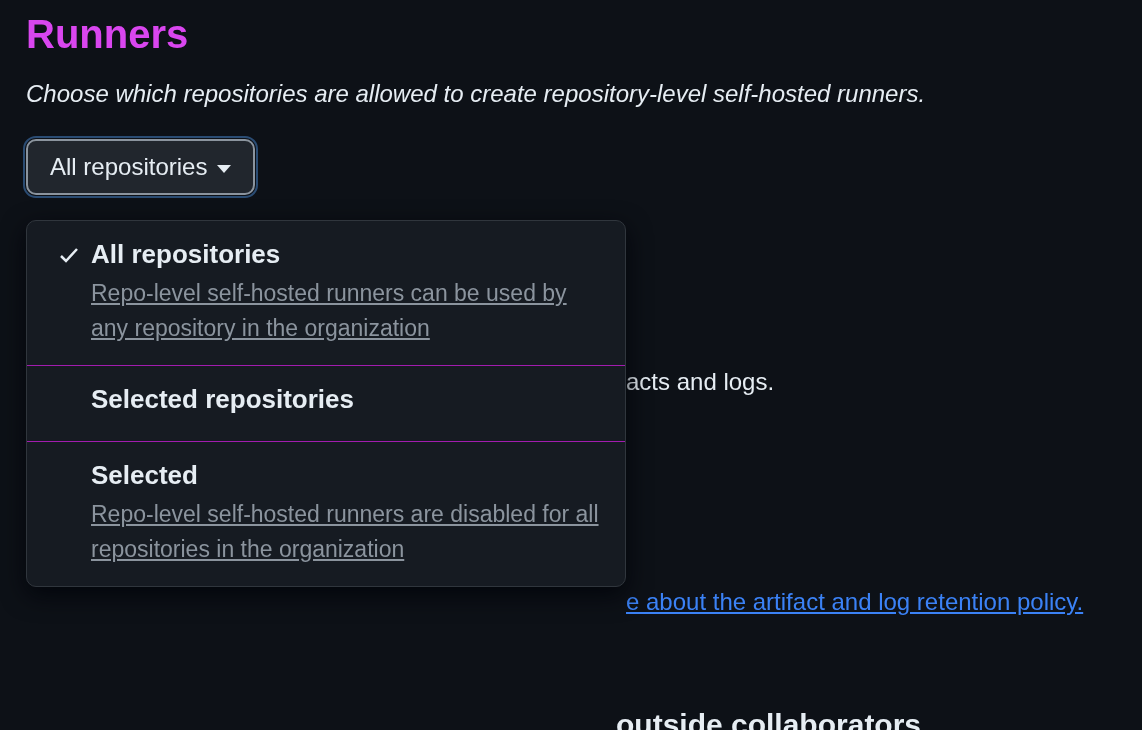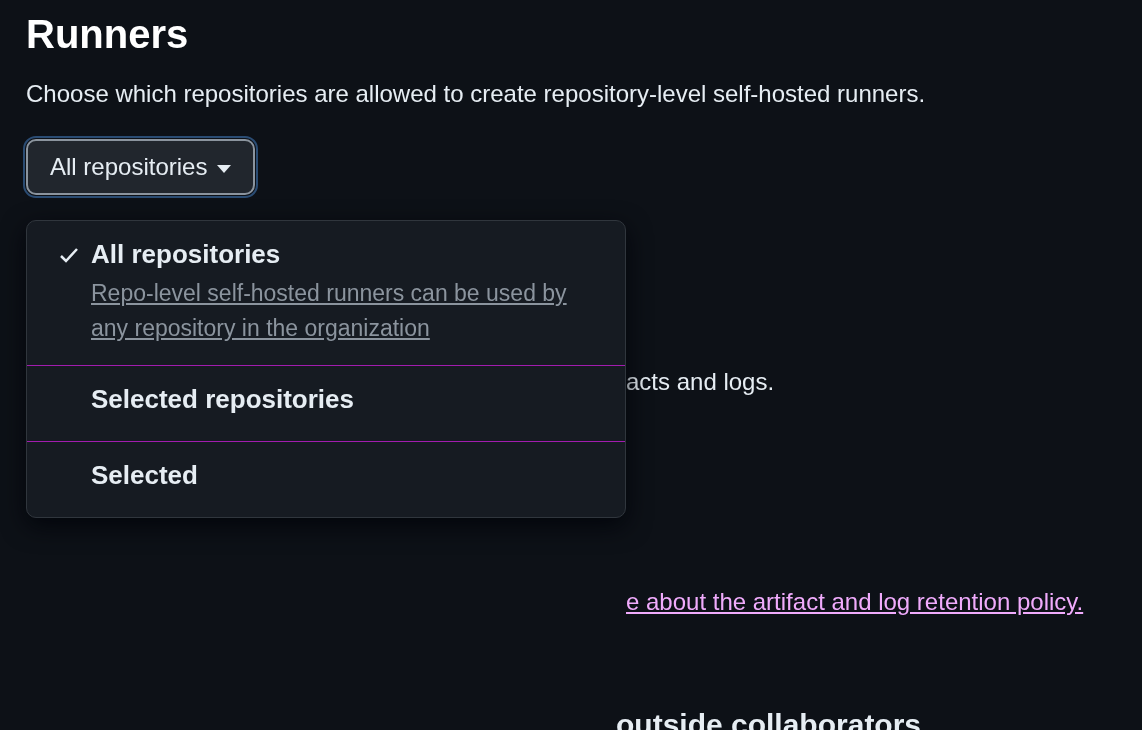--- a/index.html
+++ b/index.html
@@ -13,29 +13,30 @@
       font-family: -apple-system, BlinkMacSystemFont, "Segoe UI", Helvetica, Arial, sans-serif;
       width: 1142px;
       height: 730px;
       overflow: hidden;
       padding: 0 26px;
       position: relative;
     }
     .heading {
       font-size: 40px;
       font-weight: 600;
-      color: #ffffff;
+      color: #d946ef;
       margin-top: 12px;
       margin-bottom: 20px;
     }
     .description {
       font-size: 24px;
       color: #e6edf3;
       margin-bottom: 28px;
       line-height: 1.4;
+      font-style: italic;
     }
     .select-button {
       display: inline-flex;
       align-items: center;
       gap: 10px;
       background: #21262d;
       border: 2px solid #8b949e;
       border-radius: 10px;
       padding: 12px 22px;
       font-size: 24px;
@@ -58,21 +59,21 @@
       color: #e6edf3;
       white-space: nowrap;
     }
     .bg-text.line1 {
       top: 368px;
       left: 626px;
     }
     .bg-link {
       position: absolute;
       font-size: 24px;
-      color: #f0abfc;
+      color: #3b82f6;
       text-decoration: underline;
       white-space: nowrap;
       top: 588px;
       left: 626px;
       cursor: pointer;
     }
     .bg-heading {
       position: absolute;
       font-size: 30px;
       font-weight: 600;
@@ -163,18 +164,19 @@
   <div class="dropdown-item">
     <div class="check-col"></div>
     <div class="item-content">
       <div class="item-title">Selected repositories</div>
     </div>
   </div>
   <div class="dropdown-item">
     <div class="check-col"></div>
     <div class="item-content">
       <div class="item-title">Selected</div>
+      <div class="item-desc">Repo-level self-hosted runners are disabled for all repositories in the organization</div>
     </div>
   </div>
 </div>
 
 
 
 
 </body></html>

